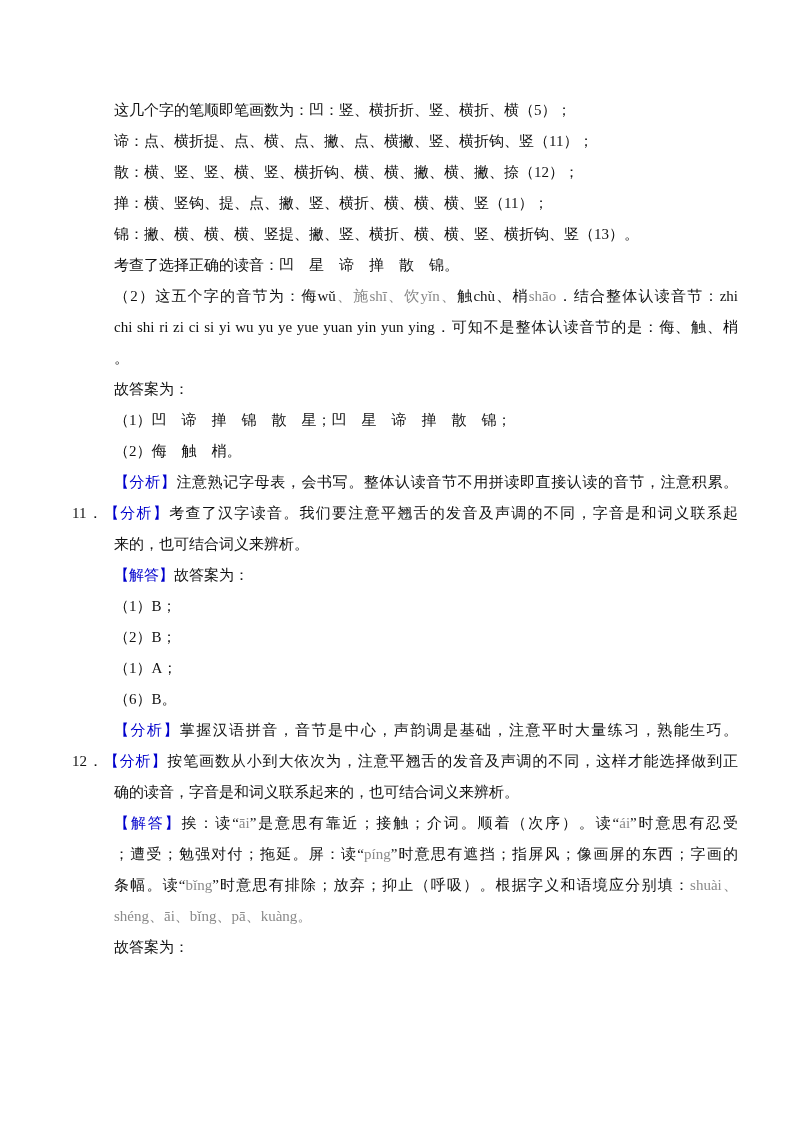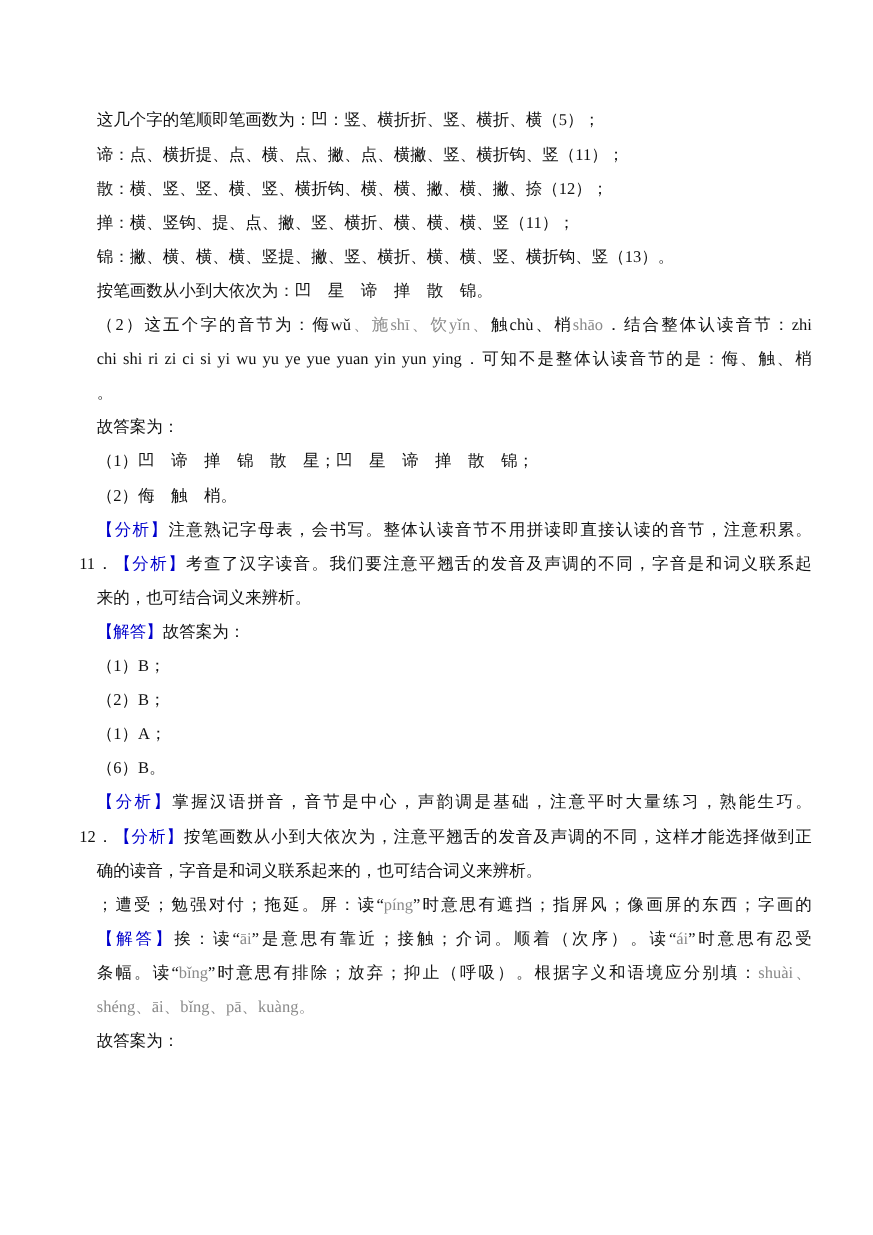--- a/index.html
+++ b/index.html
@@ -15,20 +15,21 @@
   .doc{
     position:absolute;
     left:88px;top:95px;
     width:650px;
     font-size:15px;
   }
   .ln{
     line-height:31px;
     min-height:31px;
     text-align:left;
+    margin-left:26px;
   }
   .ln.stretch{
     text-align:justify;
     text-align-last:justify;
   }
   .ln.hang{
     margin-left:-16px;
   }
   .label{color:var(--accent,#0000CC);}
   .muted{color:var(--muted,#8a8a8a);}
@@ -37,37 +38,37 @@
 </head>
 <body>
 
 <div class="page" style="background: rgb(255, 255, 255); color: rgb(17, 17, 17);">
   <div class="doc">
       <div class="ln"><span>这几个字的笔顺即笔画数为：凹：竖、横折折、竖、横折、横（5）；</span></div>
       <div class="ln"><span>谛：点、横折提、点、横、点、撇、点、横撇、竖、横折钩、竖（11）；</span></div>
       <div class="ln"><span>散：横、竖、竖、横、竖、横折钩、横、横、撇、横、撇、捺（12）；</span></div>
       <div class="ln"><span>掸：横、竖钩、提、点、撇、竖、横折、横、横、横、竖（11）；</span></div>
       <div class="ln"><span>锦：撇、横、横、横、竖提、撇、竖、横折、横、横、竖、横折钩、竖（13）。</span></div>
-      <div class="ln"><span>按笔画数从小到大依次为：凹　星　谛　掸　散　锦。</span></div>
+      <div class="ln"><span>考查了选择正确的读音：凹　星　谛　掸　散　锦。</span></div>
       <div class="ln stretch"><span>（2）这五个字的音节为：侮wǔ</span><span class="muted">、施shī、饮yǐn、</span><span>触chù、梢</span><span class="muted">shāo</span><span>．结合整体认读音节：zhi</span></div>
       <div class="ln stretch"><span>chi shi ri zi ci si yi wu yu ye yue yuan yin yun ying．可知不是整体认读音节的是：侮、触、梢</span></div>
       <div class="ln"><span>。</span></div>
       <div class="ln"><span>故答案为：</span></div>
       <div class="ln"><span>（1）凹　谛　掸　锦　散　星；凹　星　谛　掸　散　锦；</span></div>
       <div class="ln"><span>（2）侮　触　梢。</span></div>
       <div class="ln stretch"><span class="label">【分析】</span><span>注意熟记字母表，会书写。整体认读音节不用拼读即直接认读的音节，注意积累。</span></div>
       <div class="ln hang stretch"><span class="num">11．</span><span class="label">【分析】</span><span>考查了汉字读音。我们要注意平翘舌的发音及声调的不同，字音是和词义联系起</span></div>
       <div class="ln"><span>来的，也可结合词义来辨析。</span></div>
       <div class="ln"><span class="label">【解答】</span><span>故答案为：</span></div>
       <div class="ln"><span>（1）B；</span></div>
       <div class="ln"><span>（2）B；</span></div>
       <div class="ln"><span>（1）A；</span></div>
       <div class="ln"><span>（6）B。</span></div>
       <div class="ln stretch"><span class="label">【分析】</span><span>掌握汉语拼音，音节是中心，声韵调是基础，注意平时大量练习，熟能生巧。</span></div>
       <div class="ln hang stretch"><span class="num">12．</span><span class="label">【分析】</span><span>按笔画数从小到大依次为，注意平翘舌的发音及声调的不同，这样才能选择做到正</span></div>
       <div class="ln"><span>确的读音，字音是和词义联系起来的，也可结合词义来辨析。</span></div>
+      <div class="ln stretch"><span class="label">【解答】</span><span>挨：读“</span><span class="muted">āi</span><span>”是意思有靠近；接触；介词。顺着（次序）。读“</span><span class="muted">ái</span><span>”时意思有忍受</span></div>
       <div class="ln stretch"><span>；遭受；勉强对付；拖延。屏：读“</span><span class="muted">píng</span><span>”时意思有遮挡；指屏风；像画屏的东西；字画的</span></div>
-      <div class="ln stretch"><span class="label">【解答】</span><span>挨：读“</span><span class="muted">āi</span><span>”是意思有靠近；接触；介词。顺着（次序）。读“</span><span class="muted">ái</span><span>”时意思有忍受</span></div>
       <div class="ln stretch"><span>条幅。读“</span><span class="muted">bǐng</span><span>”时意思有排除；放弃；抑止（呼吸）。根据字义和语境应分别填：</span><span class="muted">shuài、</span></div>
       <div class="ln"><span class="muted">shéng、āi、bǐng、pā、kuàng。</span></div>
       <div class="ln"><span>故答案为：</span></div>
     </div>
 </div>
 
 </body></html>

